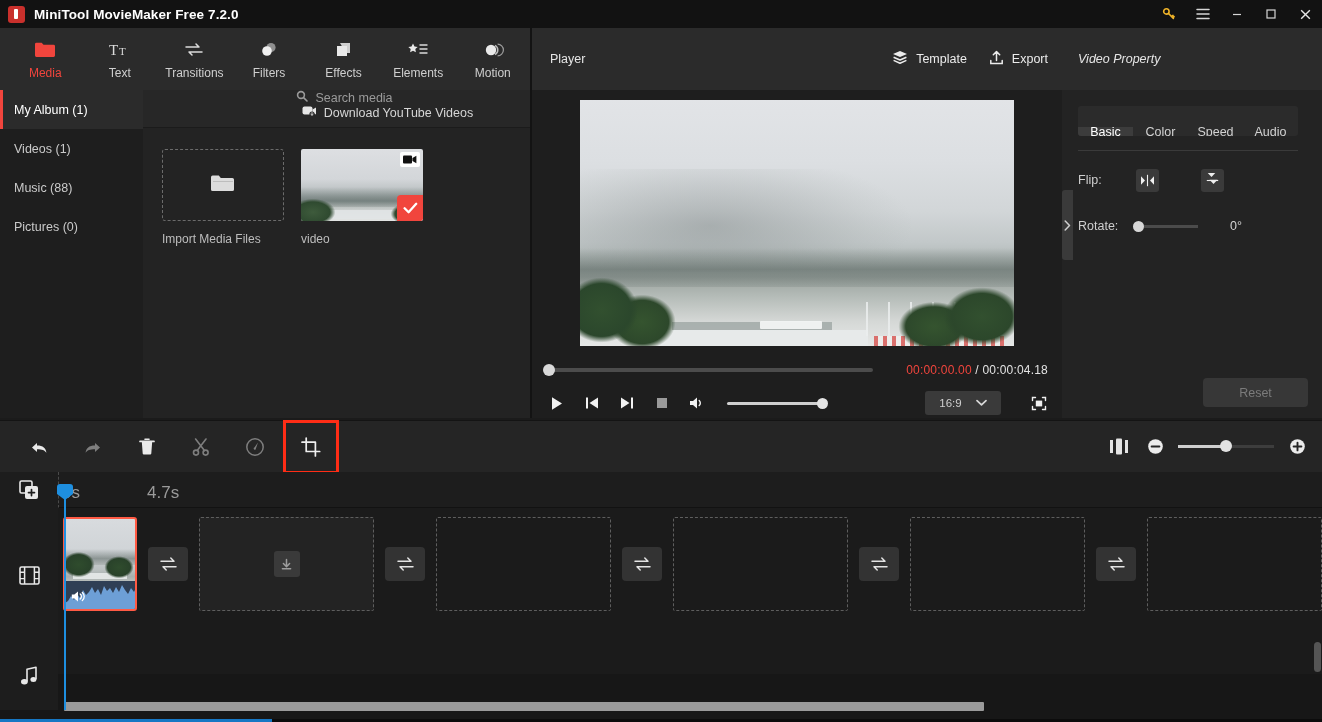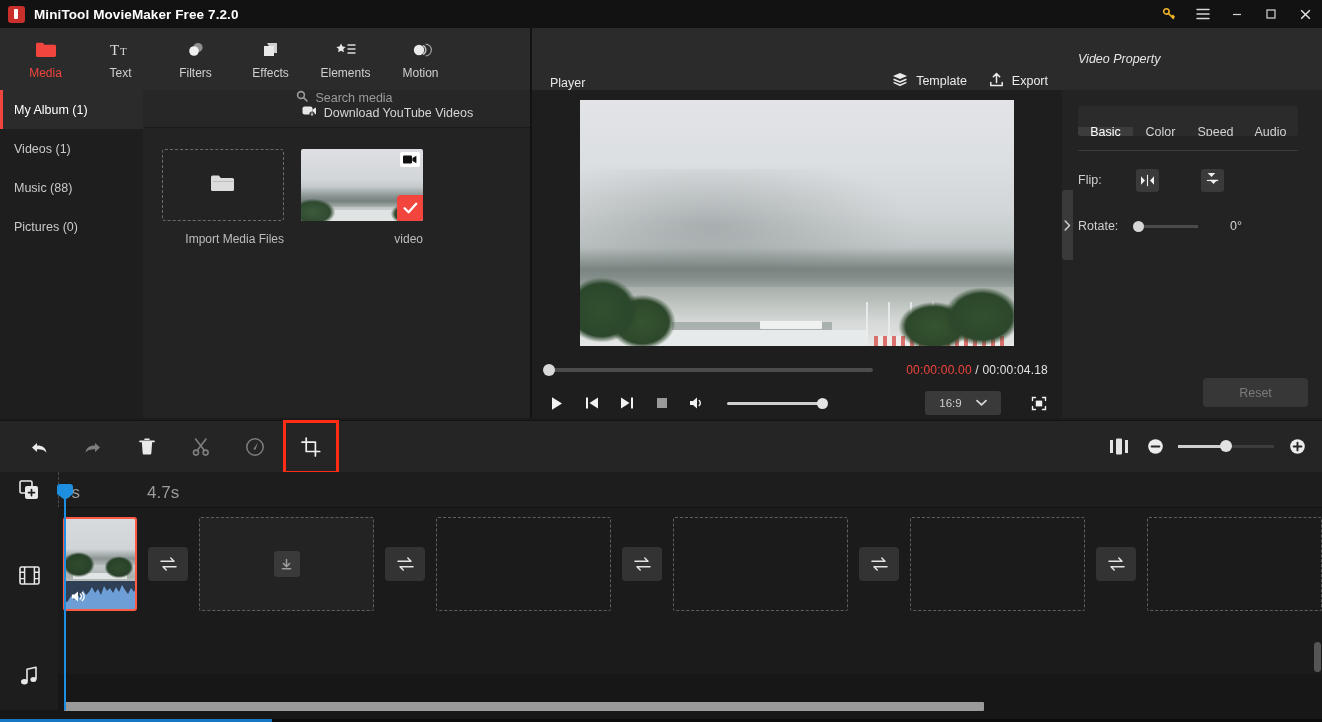--- a/index.html
+++ b/index.html
@@ -87,21 +87,21 @@
     font-size: 12.5px; color: #d6d6d6; cursor: pointer;
   }
   .media-grid { display: flex; gap: 17px; padding: 21px 0 0 19px; }
   .media-cell { width: 122px; }
   .import-box {
     width: 122px; height: 72px; border: 1px dashed #6b6b6b; border-radius: 3px;
     display: flex; align-items: center; justify-content: center; cursor: pointer;
     background: #232323;
   }
   .media-cell-label {
-    text-align: right; font-size: 12px; color: #bdbdbd; margin-top: 11px;
+    text-align: left; font-size: 12px; color: #bdbdbd; margin-top: 11px;
   }
   .thumb {
     width: 122px; height: 72px; border-radius: 2px; position: relative;
     overflow: hidden; cursor: pointer;
     background:
       linear-gradient(to bottom, #dddfe2 0%, #d3d6d9 42%, #b9bfc0 60%, #9ea6a3 72%, #cfd3d2 86%, #e3e5e4 100%);
   }
   .thumb .tree-l {
     position:absolute; left:0px; bottom:0px; width:34px; height:22px;
     background: radial-gradient(ellipse at 35% 60%, #3e5b3c 0%, #2f4a30 55%, rgba(60,80,60,0) 72%);
@@ -127,21 +127,21 @@
     background: #f1453d; border-radius: 4px 0 2px 0;
     display: flex; align-items: center; justify-content: center;
   }
 
   
   .player {
     position: absolute; left: 532px; top: 28px; width: 530px; height: 390px;
     background: #1e1e1e;
   }
   .player-head {
-    height: 62px; background: #2b2b2b; display: flex; align-items: flex-end;
+    height: 62px; background: #2b2b2b; display: flex; align-items: center;
     padding: 0 14px 0 18px;
   }
   .player-title { font-size: 12.5px; color: #e6e6e6; }
   .player-actions { margin-left: auto; display: flex; align-items: center; gap: 22px; }
   .p-action {
     display: flex; align-items: center; gap: 8px; font-size: 12.5px; color: #ececec;
     cursor: pointer;
   }
   .stage {
     height: 266px; background: #1e1e1e; display: flex; align-items: center; justify-content: center;
@@ -406,20 +406,28 @@
         <span>Media</span>
       </div>
       <div class="nav-tab">
         <span class="nicon">
           <svg width="22" height="17" viewBox="0 0 22 17">
               <text x="0" y="14" font-family="Liberation Serif, serif" font-size="15" fill="#dcdcdc">T</text>
               <text x="10" y="14" font-family="Liberation Serif, serif" font-size="11" fill="#dcdcdc">T</text>
             </svg>
         </span>
         <span>Text</span>
+      </div>
+      <div class="nav-tab">
+        <span class="nicon">
+          <svg width="22" height="17" viewBox="0 0 22 17">
+              <path d="M3 6h13l-3-3M19 11H6l3 3" stroke="#dcdcdc" stroke-width="1.5" fill="none" stroke-linecap="round" stroke-linejoin="round"></path>
+            </svg>
+        </span>
+        <span>Transitions</span>
       </div>
       <div class="nav-tab">
         <span class="nicon">
           <svg width="22" height="17" viewBox="0 0 22 17">
               <circle cx="13" cy="6.5" r="4.6" fill="#8f8f8f"></circle>
               <circle cx="9" cy="10" r="4.8" fill="#f0f0f0"></circle>
             </svg>
         </span>
         <span>Filters</span>
       </div>

